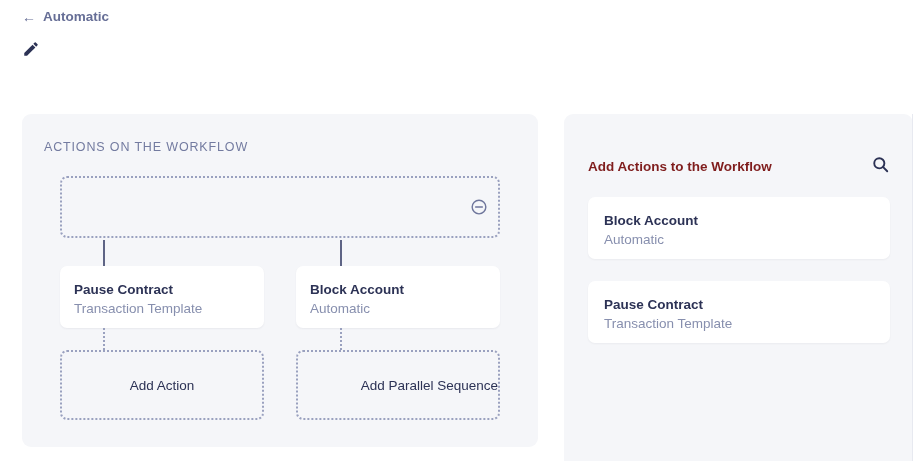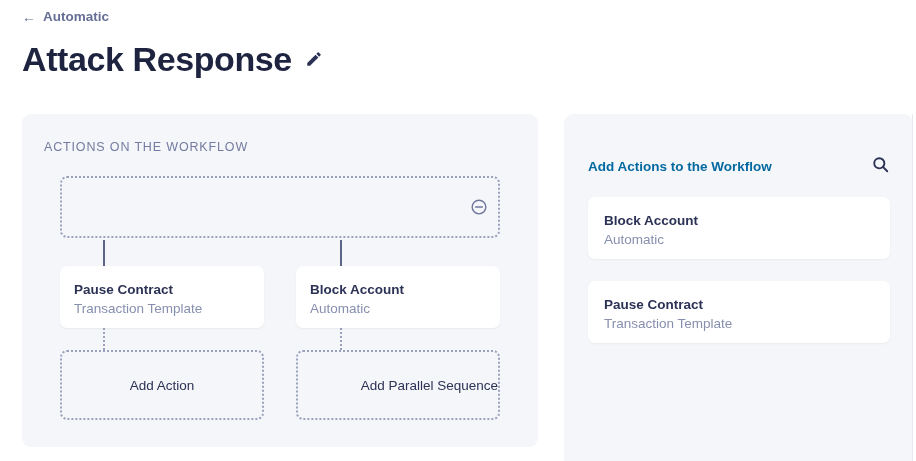--- a/index.html
+++ b/index.html
@@ -102,21 +102,21 @@
     white-space: nowrap;
   }
 
   
   .right-head {
     position: absolute; left: 24px; top: 41px;
     width: 302px; display: flex; align-items: center;
     justify-content: space-between;
   }
   .right-head-title {
-    font-size: 13.5px; font-weight: 700; color: #0369a1; white-space: nowrap;
+    font-size: 13.5px; font-weight: 700; color: #7f1d1d; white-space: nowrap;
   }
   .search-icon { cursor: pointer; display: block; }
 
   .lib-card {
     position: absolute; left: 24px;
     width: 302px; height: 62px;
     background: #ffffff; border-radius: 7px;
     padding: 14px 0 0 16px; cursor: pointer;
     box-shadow: 0 1px 2px rgba(30,35,64,0.05);
   }
@@ -131,21 +131,20 @@
 <body>
 
 <div class="page-header">
 
   <div class="breadcrumb">
     <span class="arrow">←</span>
     <span>Automatic</span>
   </div>
 
   <div class="title-row">
-    <div class="page-title">Attack Response</div>
     <span class="edit-icon">
       <svg width="18" height="18" viewBox="0 0 24 24" fill="#2c3255" aria-hidden="true">
         <path d="M3 17.25V21h3.75L17.81 9.94l-3.75-3.75L3 17.25z"></path>
         <path d="M20.71 7.04a1 1 0 0 0 0-1.41l-2.34-2.34a1 1 0 0 0-1.41 0l-1.83 1.83 3.75 3.75 1.83-1.83z"></path>
       </svg>
     </span>
   </div>
 
 </div>
 

